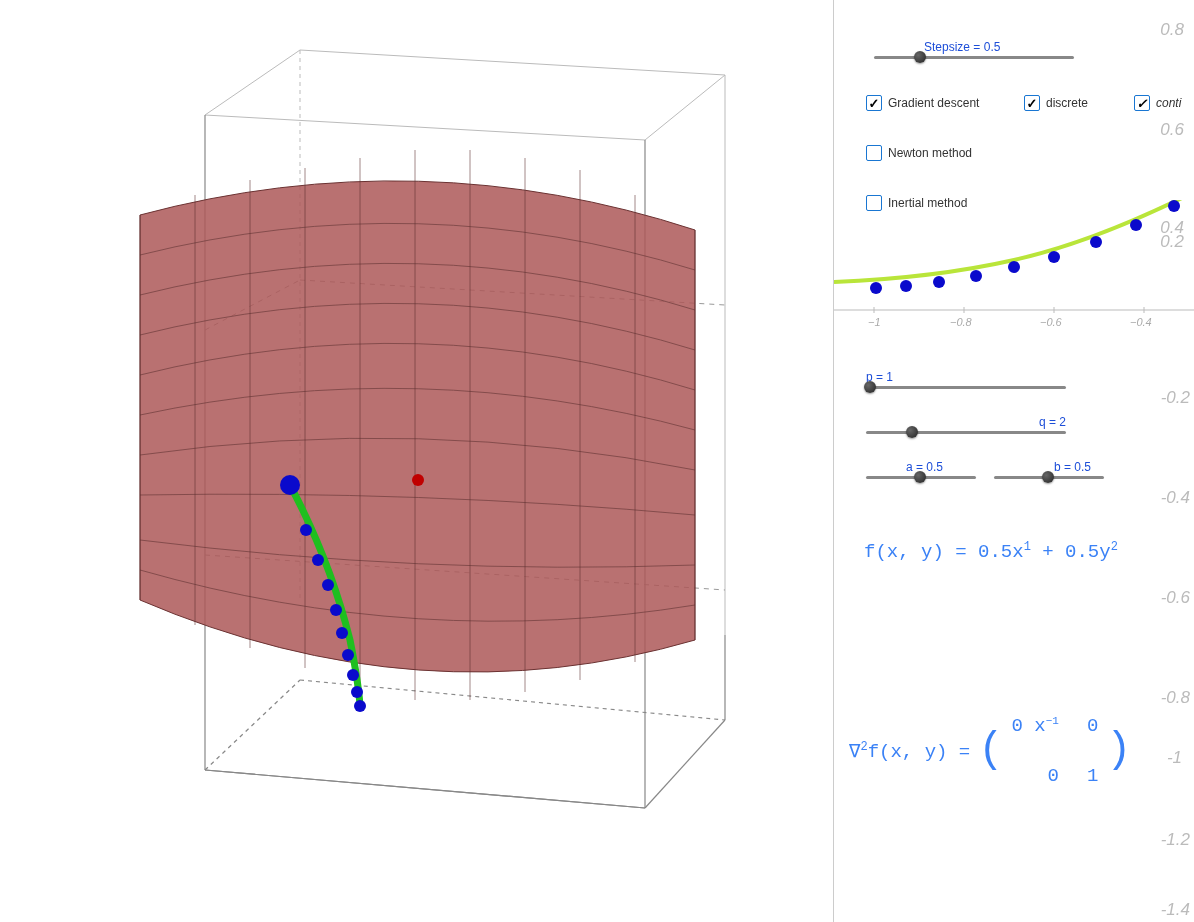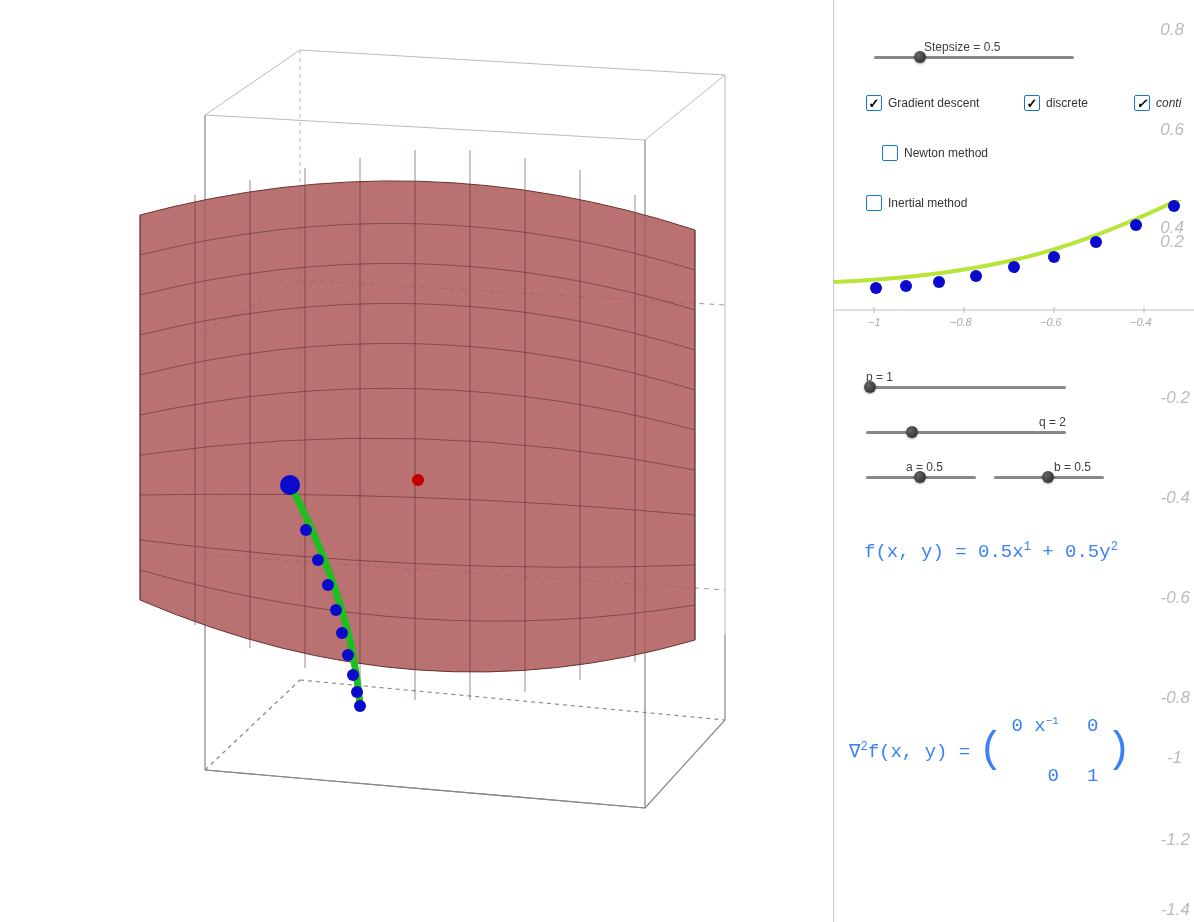--- a/index.html
+++ b/index.html
@@ -2,21 +2,21 @@
 <html><head>
 <meta charset="utf-8">
 <style>
 * { box-sizing: border-box; margin: 0; padding: 0; }
 body { font-family: Arial, sans-serif; font-size: 12px; color: #333; background: #fff; width: 1194px; height: 922px; overflow: hidden; position: relative; }
 .container { display: flex; width: 100%; height: 100%; }
 .left-panel { width: 834px; height: 922px; border-right: 1px solid #ccc; position: relative; background: #fff; }
 .right-panel { width: 360px; height: 922px; position: relative; overflow: hidden; }
 .cube-svg { position: absolute; top: 0; left: 0; }
 .slider-group { position: absolute; }
-.slider-label { font-size: 12px; color: #404040; display: block; margin-bottom: 2px; }
+.slider-label { font-size: 12px; color: #1d4ed8; display: block; margin-bottom: 2px; }
 .slider-track { height: 3px; background: #888; border-radius: 2px; position: relative; }
 .slider-thumb { width: 12px; height: 12px; background: radial-gradient(circle at 35% 35%, #666, #222); border-radius: 50%; position: absolute; top: -5px; box-shadow: 0 1px 2px rgba(0,0,0,0.4); }
 .checkbox-row { position: absolute; display: flex; align-items: center; gap: 6px; }
 .checkbox { width: 16px; height: 16px; border: 1.5px solid #1976d2; border-radius: 2px; display: flex; align-items: center; justify-content: center; background: #fff; cursor: pointer; }
 .checkbox.checked::after { content: '✓'; font-size: 13px; font-weight: bold; color: #000; line-height: 1; }
 .axis-tick-label { font-size: 11px; fill: #aaa; font-style: italic; }
 .formula { position: absolute; color: #3b82f6; font-family: Liberation Mono, monospace; font-size: 19px; }
 .axis-num { position: absolute; font-size: 17px; color: #bbb; font-style: italic; }
 </style>
 </head>
@@ -131,21 +131,21 @@
     </div>
     <div class="checkbox-row" style="left:190px; top:95px;">
       <div class="checkbox checked"></div>
       <span>discrete</span>
     </div>
     <div class="checkbox-row" style="left:300px; top:95px;font-style:italic;">
       <div class="checkbox checked"></div>
       <span>conti</span>
     </div>
 
-    <div class="checkbox-row" style="left:32px; top:145px;margin-left:16px;">
+    <div class="checkbox-row" style="left:32px; top:145px;">
       <div class="checkbox"></div>
       <span>Newton method</span>
     </div>
     <div class="checkbox-row" style="left:32px; top:195px;">
       <div class="checkbox"></div>
       <span>Inertial method</span>
     </div>
 
     <svg width="360" height="140" style="position:absolute; left:0; top:200px;">
       <line x1="0" y1="110" x2="360" y2="110" stroke="#bbb" stroke-width="1"></line>

